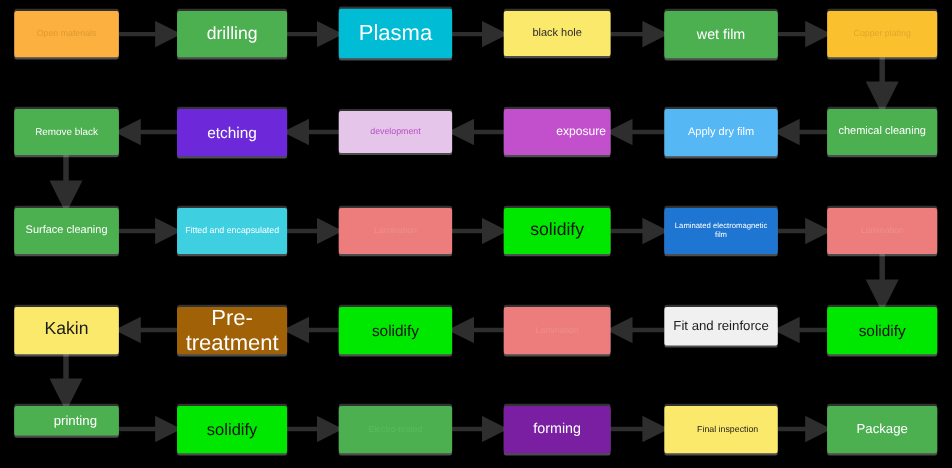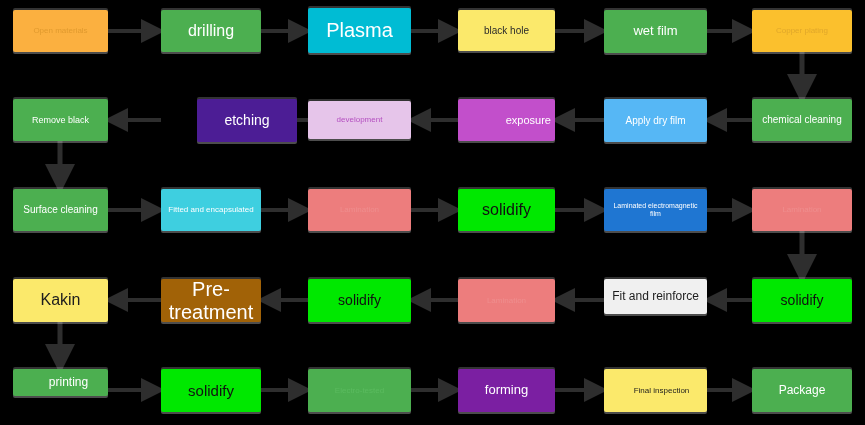--- a/index.html
+++ b/index.html
@@ -137,21 +137,21 @@
       </div>
       <div class="node" style="left: 604px; top: 10px; width: 103px; height: 43px; background: rgb(76, 175, 80); color: rgb(255, 255, 255); font-size: 13px;">
         <span>wet film</span>
       </div>
       <div class="node" style="left: 752px; top: 10px; width: 100px; height: 42px; background: rgb(251, 192, 45); color: rgb(224, 167, 42); font-size: 8px;">
         <span>Copper plating</span>
       </div>
       <div class="node" style="left: 13px; top: 99px; width: 95px; height: 42px; background: rgb(76, 175, 80); color: rgb(255, 255, 255); font-size: 9px;">
         <span>Remove black</span>
       </div>
-      <div class="node" style="left: 161px; top: 99px; width: 100px; height: 43px; background: #4c1d95; color: rgb(255, 255, 255); font-size: 14px; margin-left: 36px;">
+      <div class="node" style="left: 161px; top: 99px; width: 100px; height: 43px; background: #6d28d9; color: rgb(255, 255, 255); font-size: 14px;">
         <span>etching</span>
       </div>
       <div class="node" style="left: 308px; top: 101px; width: 103px; height: 38px; background: rgb(230, 197, 234); color: rgb(180, 79, 192); font-size: 8px;">
         <span>development</span>
       </div>
       <div class="node" style="left: 458px; top: 99px; width: 97px; height: 42px; background: rgb(194, 79, 203); color: rgb(255, 255, 255); font-size: 11px; text-align: right;">
         <span>exposure</span>
       </div>
       <div class="node" style="left: 604px; top: 99px; width: 103px; height: 43px; background: rgb(86, 183, 245); color: rgb(255, 255, 255); font-size: 10px;">
         <span>Apply dry film</span>

